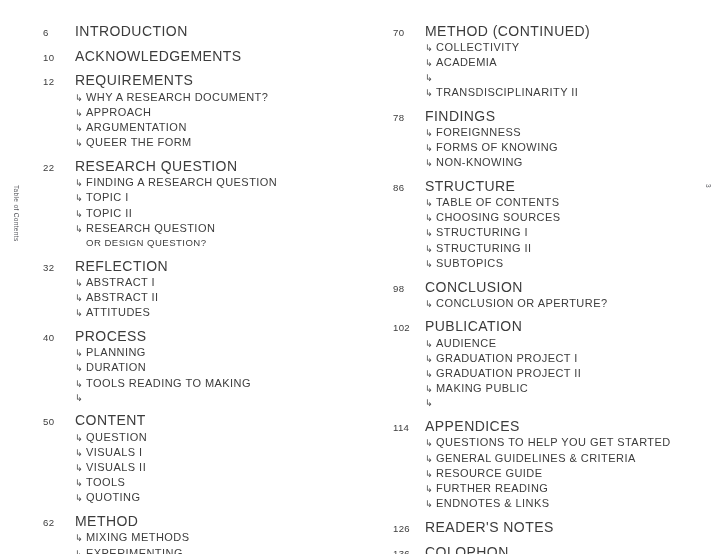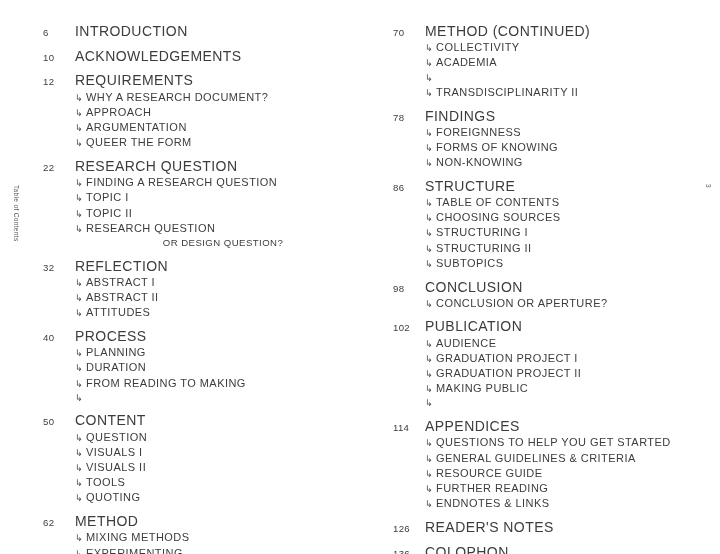--- a/index.html
+++ b/index.html
@@ -103,21 +103,20 @@
     color: #3c3c3c;
   }
   
   .cont {
     padding-left: 43px;
     line-height: 14.2px;
     font-size: 9.6px;
     letter-spacing: 0.45px;
     color: #3c3c3c;
     white-space: nowrap;
-    text-align: center;
   }
 </style>
 </head>
 <body>
 
 <div class="page">
 
   <div class="side-label">Table of Contents</div>
 
   <div class="folio">3</div>
@@ -207,21 +206,21 @@
           <div class="subentry">
             <span class="arrow">↳</span>
             <span class="subtitle">PLANNING</span>
           </div>
           <div class="subentry">
             <span class="arrow">↳</span>
             <span class="subtitle">DURATION</span>
           </div>
           <div class="subentry">
             <span class="arrow">↳</span>
-            <span class="subtitle">FROM READING TO MAKING</span>
+            <span class="subtitle">TOOLS READING TO MAKING</span>
           </div>
           <div class="subentry">
             <span class="arrow">↳</span>
           </div>
         </div>
         <div class="group">
           <div class="entry">
             <span class="num">50</span>
             <span class="title">CONTENT</span>
           </div>

